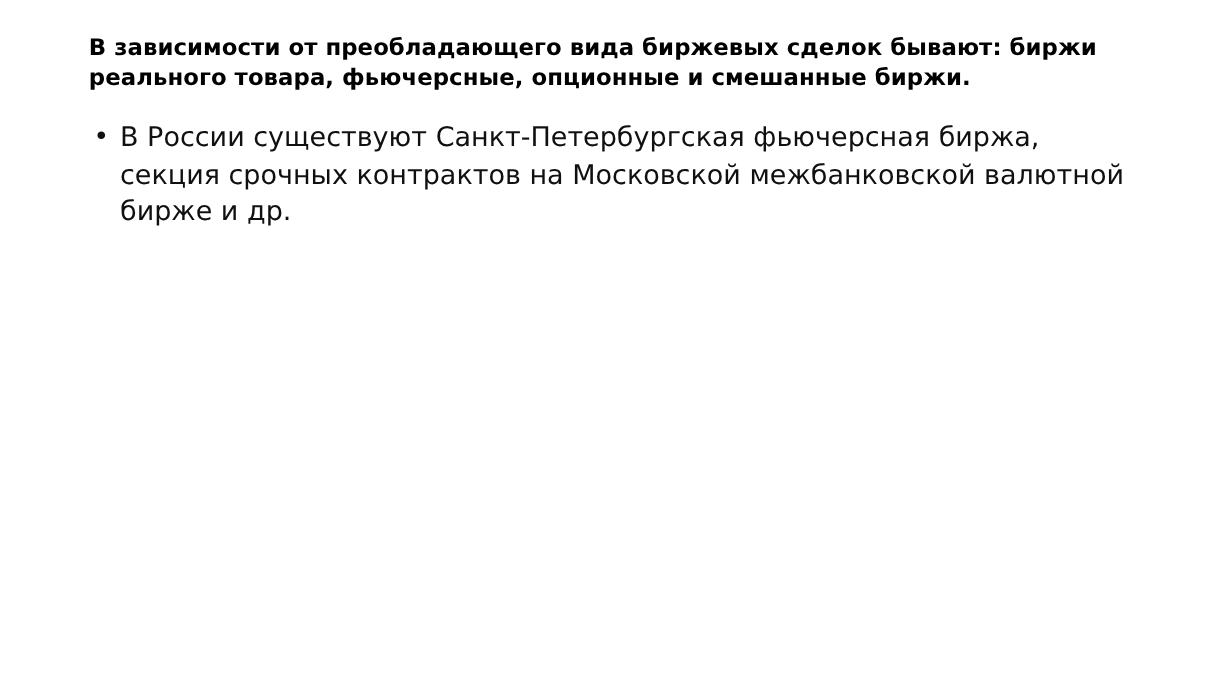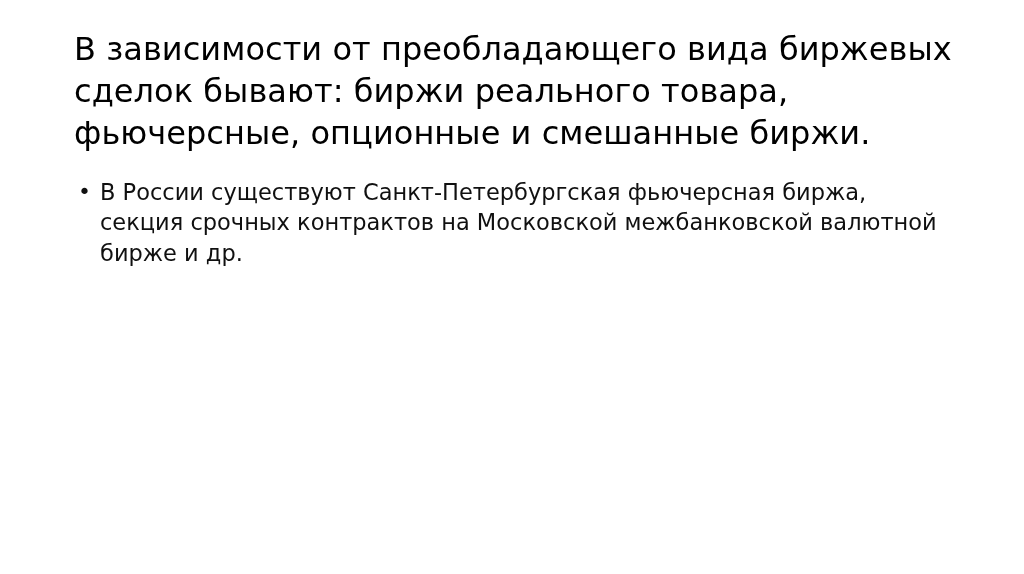--- a/index.html
+++ b/index.html
@@ -15,24 +15,24 @@
     overflow: hidden;
   }
   .slide {
     position: relative;
     width: 1024px;
     height: 574px;
     box-sizing: border-box;
     padding: 28px 70px 0 74px;
   }
   .headline {
-    font-size: 32px;
+    font-size: 19px;
     line-height: 1.32;
     color: #000000;
-    font-weight: normal;
+    font-weight: bold;
     margin: 0;
     max-width: 880px;
     letter-spacing: 0.05px;
   }
   .bullet-list {
     list-style: none;
     margin: 22px 0 0 0;
     padding: 0;
     max-width: 870px;
   }

